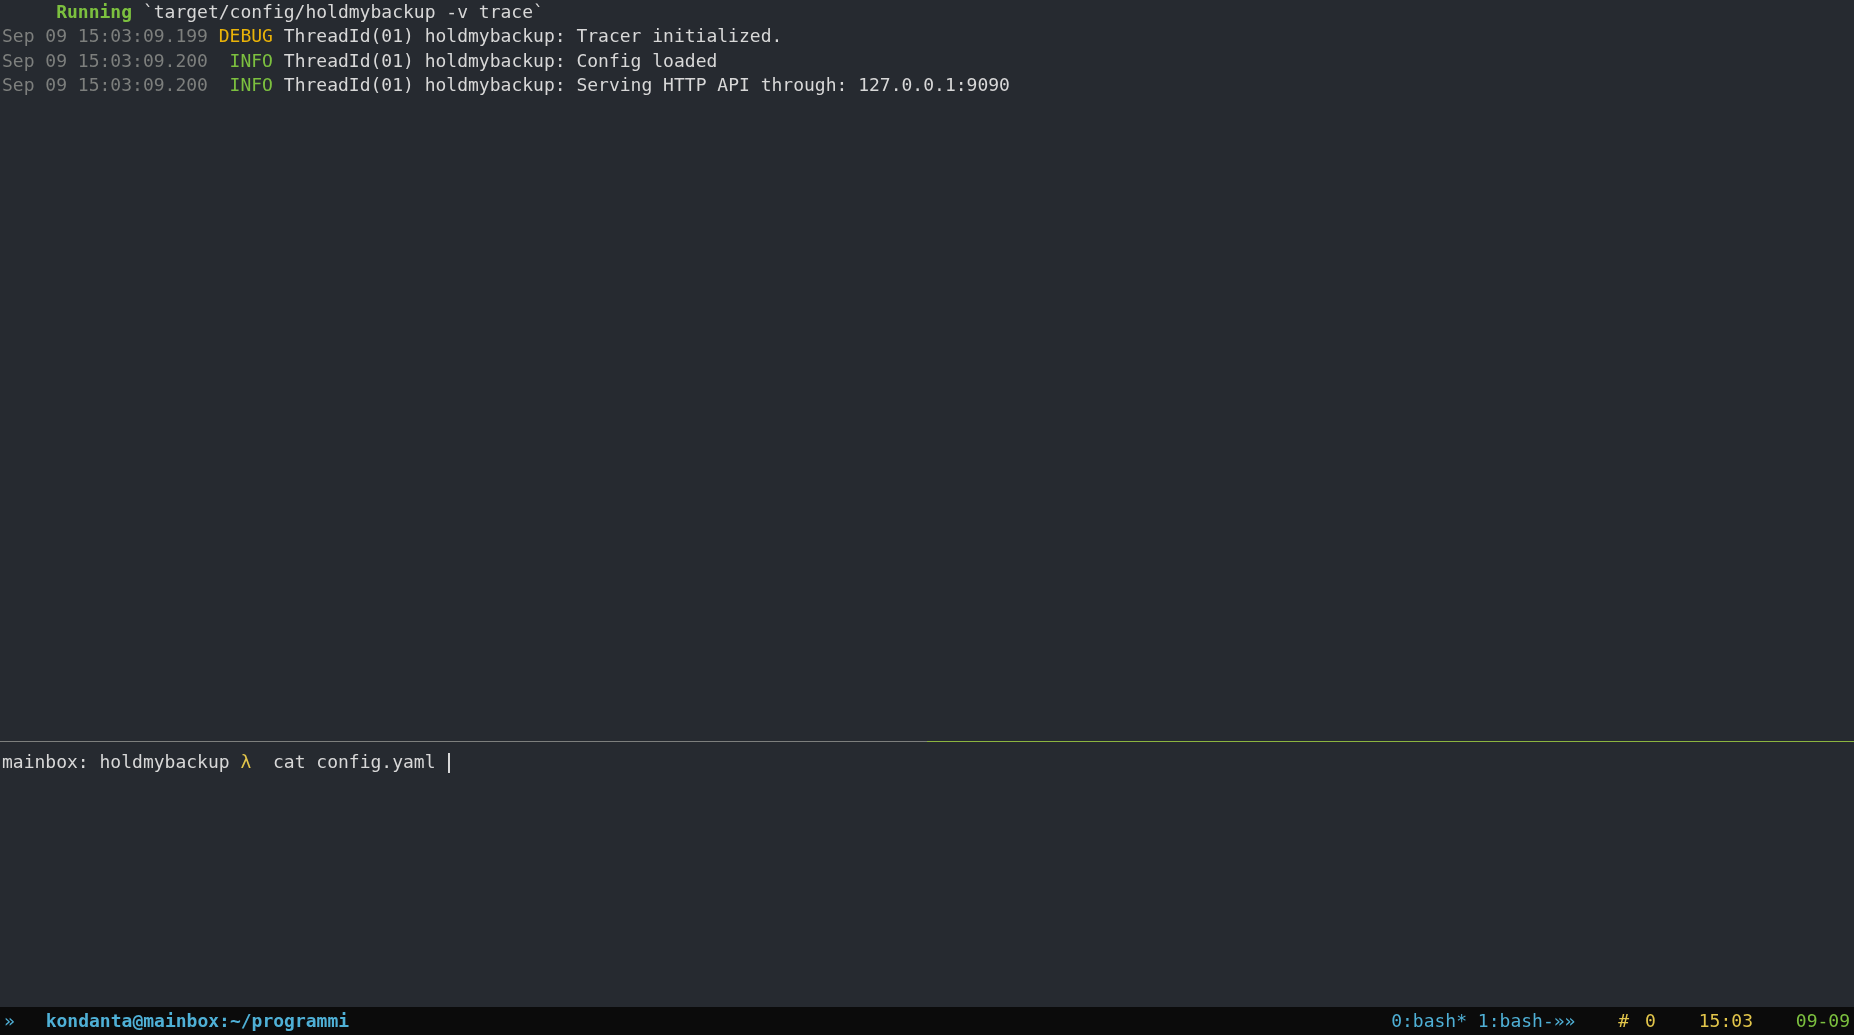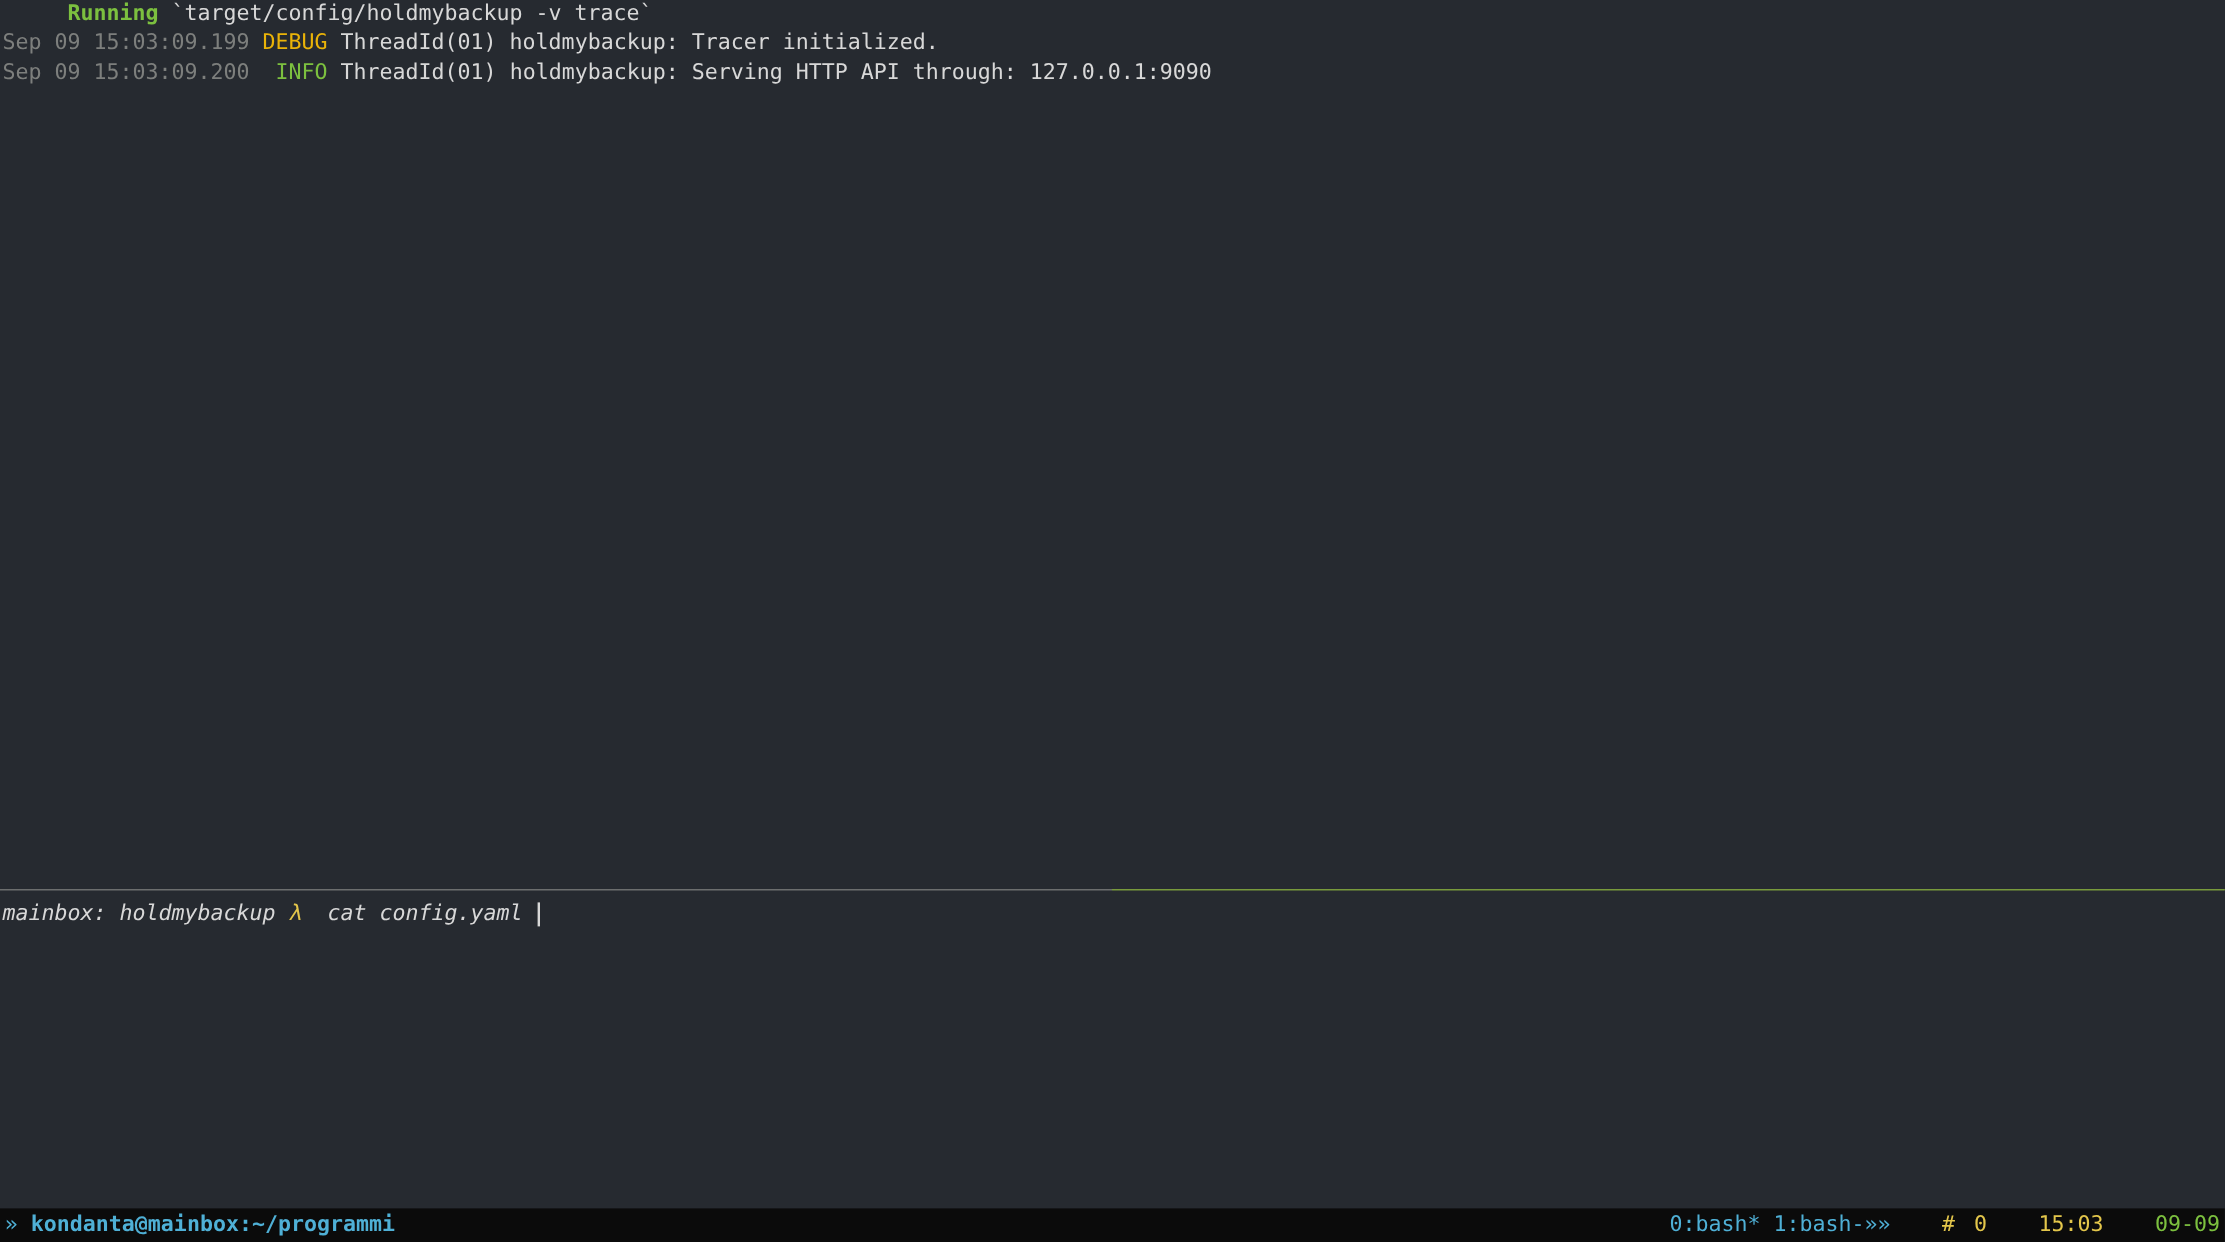--- a/index.html
+++ b/index.html
@@ -37,21 +37,20 @@
     .divider {
       height: 1px;
       background: linear-gradient(to right, #7d7f7d 0%, #7d7f7d 50%, #8cb53f 50%, #8cb53f 100%);
       width: 100%;
     }
     
     .terminal-bottom {
       height: 265px;
       padding: 0 2px;
       position: relative;
-      font-style: italic;
     }
     .prompt-line {
       white-space: pre;
       padding-top: 8px;
     }
     .prompt-promptlabel { color: #d8d8d8; }
     .prompt-lambda { color: #e3c64b; }
     .prompt-command { color: #d8d8d8; }
     .cursor {
       display: inline-block;
@@ -69,38 +68,39 @@
       align-items: center;
       justify-content: space-between;
       padding: 0 4px;
       font-size: 18px;
     }
     .status-left {
       display: flex;
       align-items: center;
     }
     .status-arrow { color: #4fb0d6; }
-    .status-host { color: #4fb0d6; font-weight: bold; }
+    .status-host { color: #4fb0d6; font-weight: bold; margin-left: 20px; }
     .status-right {
       display: flex;
       align-items: center;
       gap: 16px;
     }
     .status-tabs { color: #4fb0d6; }
     .status-time { color: #e3c64b; }
     .status-date { color: #7cc03f; }
     .hash { color: #e3c64b; }
   </style>
 </head>
 <body>
 
 <div class="terminal-top">
   <div class="log-line">     <span class="green">Running</span><span class="white"> `target/config/holdmybackup -v trace`</span></div>
   <div id="log-container">
       <div class="log-line"><span class="gray">Sep 09 15:03:09.199</span> <span class="cyan-debug">DEBUG</span> <span class="white">ThreadId(01)</span> <span class="white">holdmybackup:</span> <span class="white">Tracer initialized.</span></div>
+      <div class="log-line"><span class="gray">Sep 09 15:03:09.200</span>  <span class="info-green">INFO</span> <span class="white">ThreadId(01)</span> <span class="white">holdmybackup:</span> <span class="white">Config loaded</span></div>
       <div class="log-line"><span class="gray">Sep 09 15:03:09.200</span>  <span class="info-green">INFO</span> <span class="white">ThreadId(01)</span> <span class="white">holdmybackup:</span> <span class="white">Serving HTTP API through: 127.0.0.1:9090</span></div>
     </div>
 </div>
 
 <div class="divider"></div>
 
 <div class="terminal-bottom">
   <div class="prompt-line"><span class="prompt-promptlabel">mainbox: holdmybackup</span> <span class="prompt-lambda">λ</span>  <span class="prompt-command">cat config.yaml</span> <span class="cursor"></span></div>
 </div>
 

